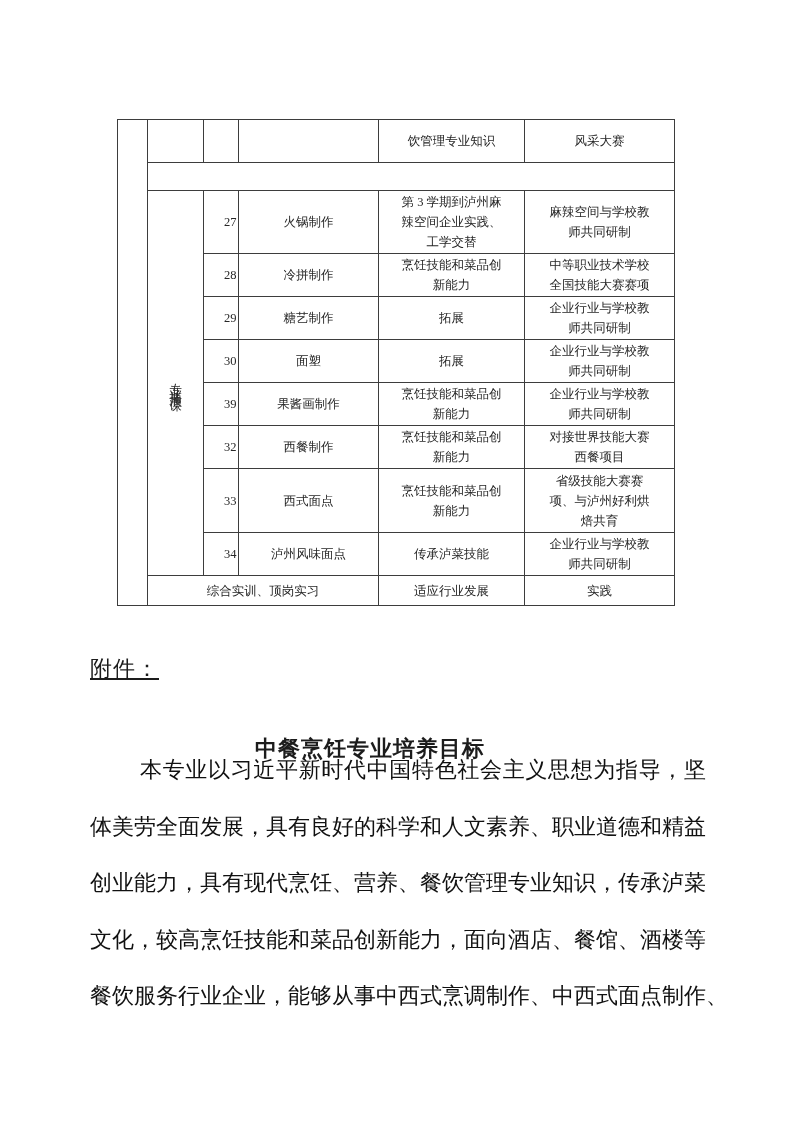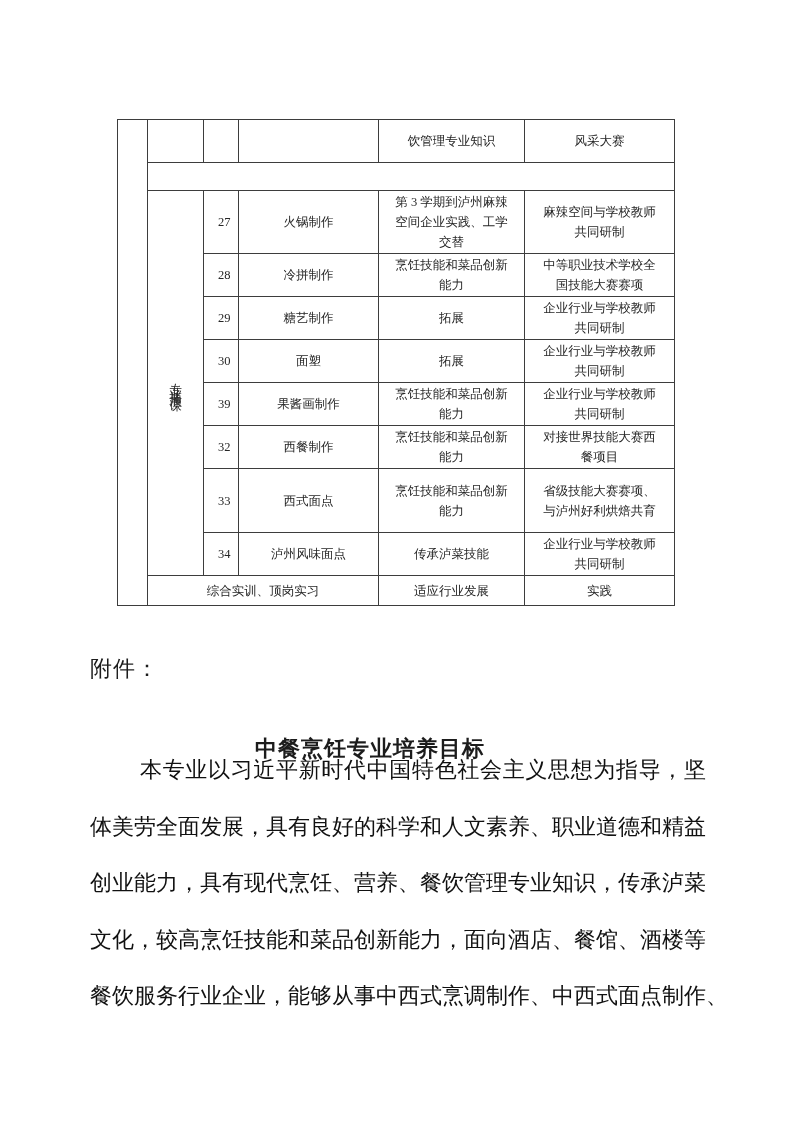--- a/index.html
+++ b/index.html
@@ -21,42 +21,42 @@
     table-layout: fixed;
     font-family: "Liberation Serif", "DejaVu Serif", serif;
     font-size: 12.5px;
     color: #262626;
   }
   table.course-table td {
     border: 1px solid #3d3d3d;
     text-align: center;
     vertical-align: middle;
     line-height: 20px;
-    padding: 1px 14px;
+    padding: 1px 20px;
     overflow: hidden;
   }
   tr.h43 { height: 43px; }
   tr.h28 { height: 28px; }
   tr.h64 { height: 64px; }
   tr.h41 { height: 41px; }
   tr.h30 { height: 30px; }
   td.top { vertical-align: top; padding-top: 3px; }
   td.section-cell { padding: 0; }
   .vertical-label {
     writing-mode: vertical-lr;
     text-orientation: upright;
     letter-spacing: 4px;
     margin: 0 auto;
     line-height: 1;
   }
 
   
   .attach-label {
     position: absolute; left: 90px; top: 654px;
-    font-size: 22px; letter-spacing: 1px;
+    font-size: 22px; letter-spacing: 1px; text-decoration: underline;
   }
   .attach-title {
     position: absolute; left: 90px; top: 695px;
     width: 616px; padding-right: 56px;
     text-align: center;
     font-size: 22px; font-weight: bold;
     letter-spacing: 1px;
     margin-top: 39px;
   }
   .attach-paragraph {

